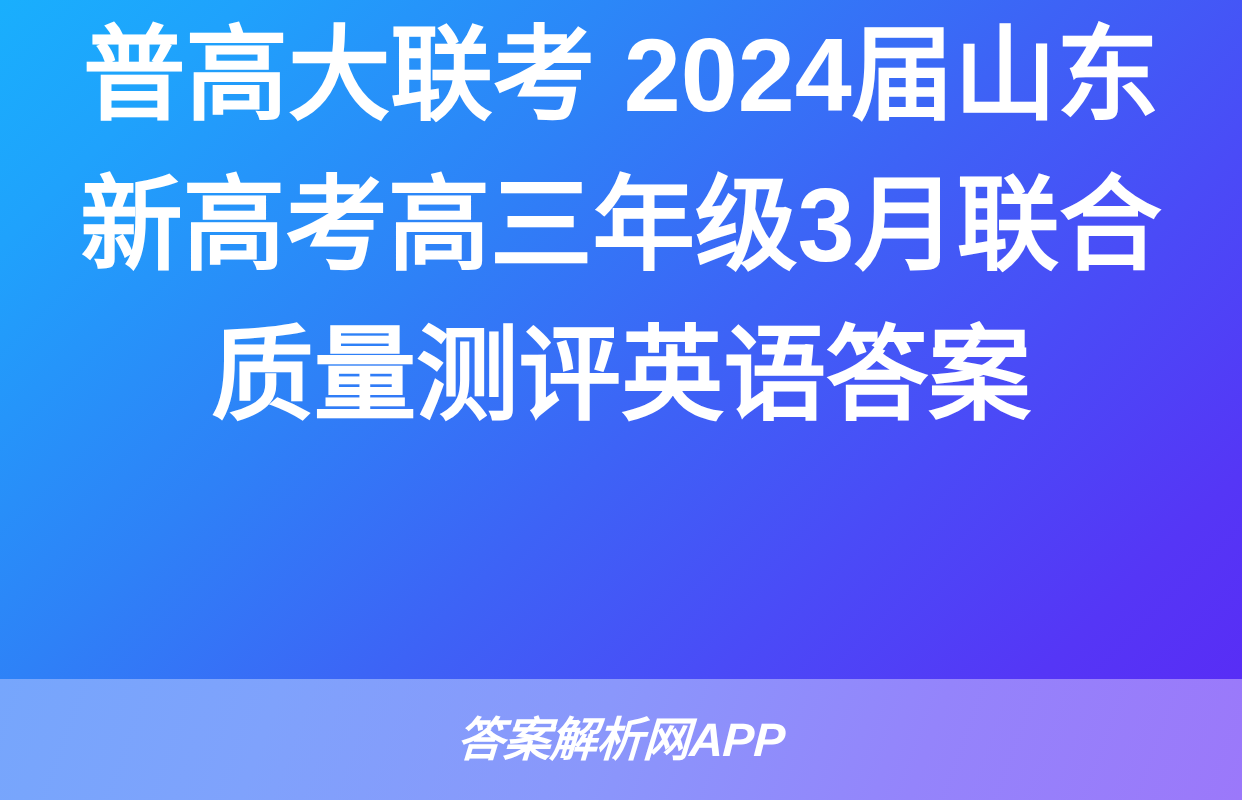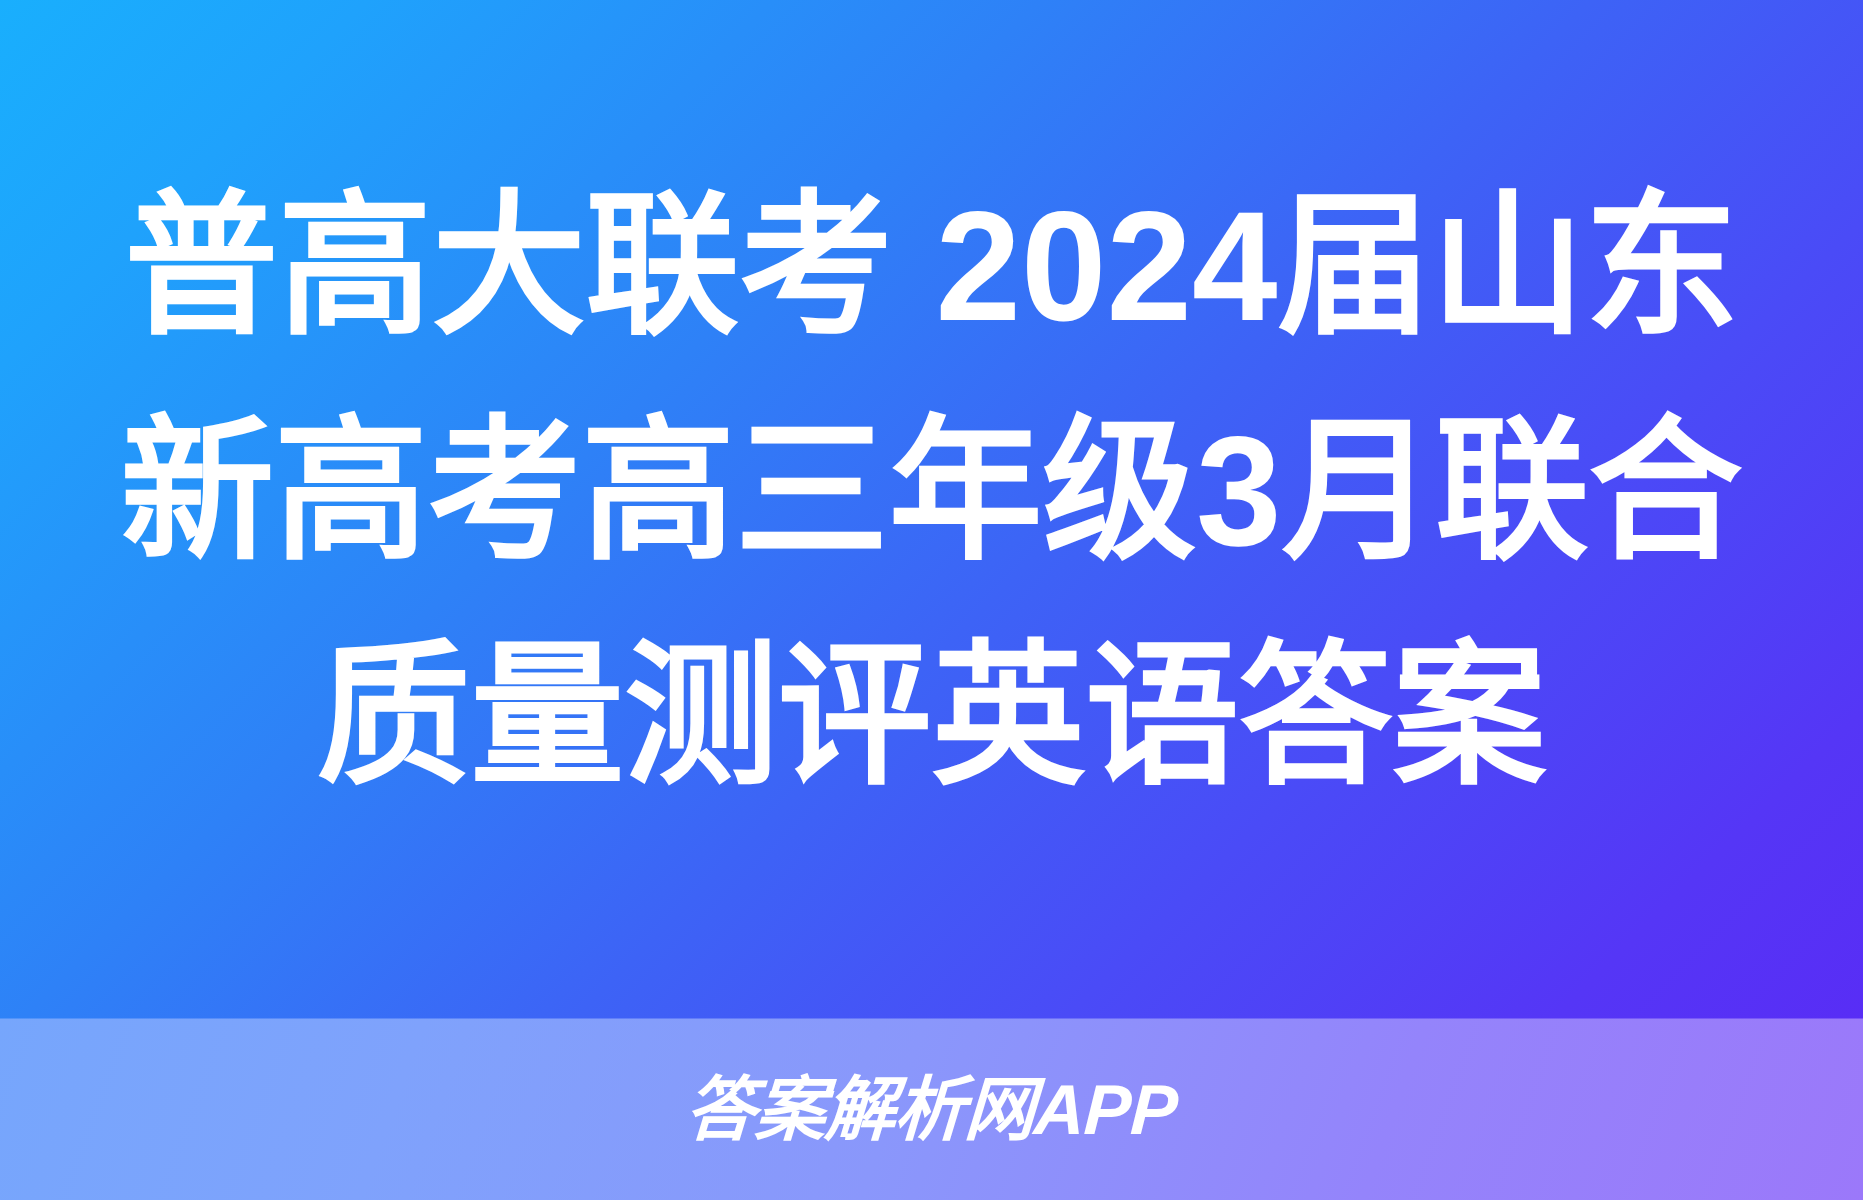--- a/index.html
+++ b/index.html
@@ -32,21 +32,21 @@
   
   #title-block {
     position: absolute;
     left: 0;
     top: 0;
     width: 1242px;
     height: 679px;
     display: flex;
     flex-direction: column;
     align-items: center;
-    justify-content: center;
+    justify-content: flex-start;
     box-sizing: border-box;
     padding: 0 46px 24px 46px;
   }
 
   .title-line {
     display: block;
     width: 100%;
     text-align: center;
     color: #ffffff;
     font-family: "Liberation Sans", "DejaVu Sans", sans-serif;

